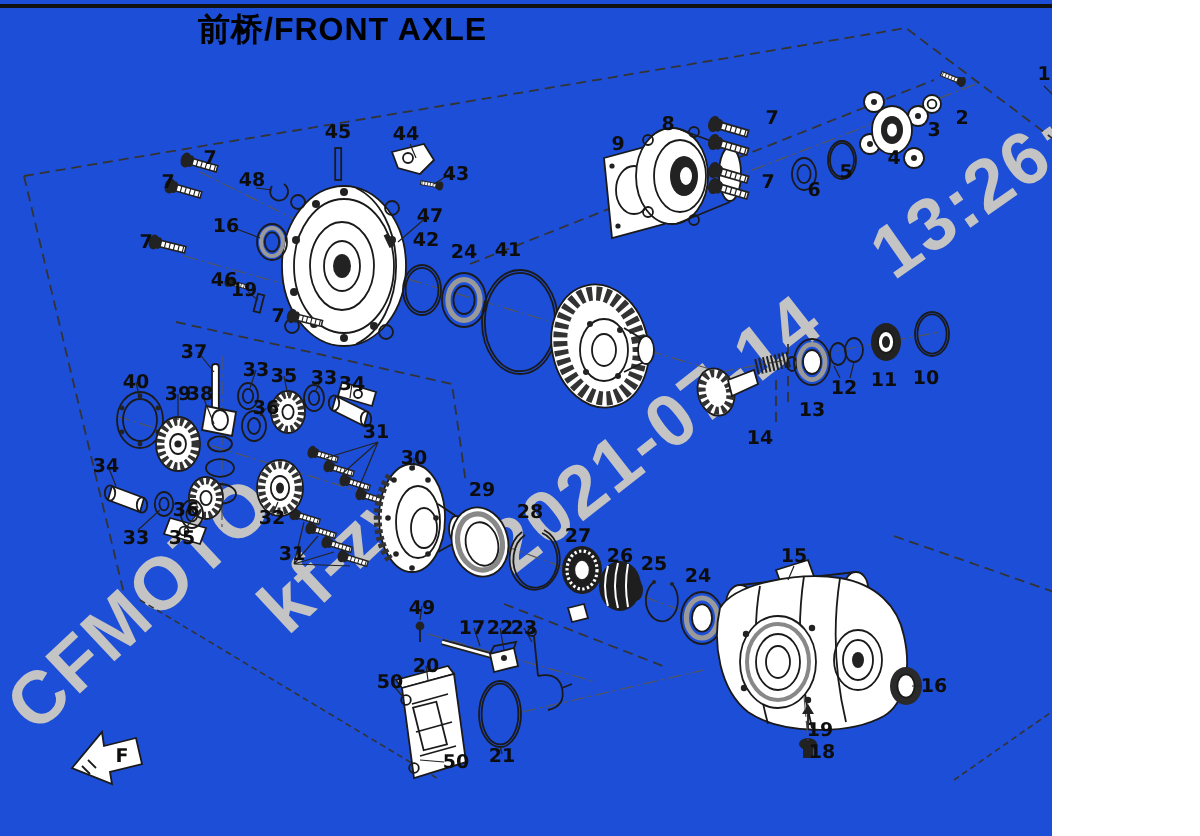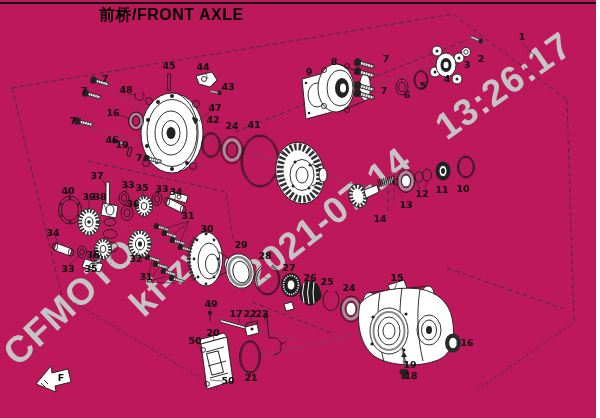--- a/index.html
+++ b/index.html
@@ -1,18 +1,18 @@
 <!DOCTYPE html>
 <html><head>
 <meta charset="utf-8">
 <style>
   *{margin:0;padding:0;box-sizing:border-box}
   html,body{background:#fff}
   body{width:600px;height:418px;font-family:"Liberation Sans",sans-serif;overflow:hidden}
-  .page{position:relative;width:596px;height:418px;background:#be185d;overflow:hidden}
+  .page{position:relative;width:526px;height:418px;background:#1d4ed8;overflow:hidden}
   .toprule{position:absolute;left:0;top:2px;width:600px;height:2px;background:#111}
   .title{position:absolute;left:99px;top:5px;font-size:16px;font-weight:bold;color:#000;letter-spacing:.5px;white-space:nowrap}
   .wm{position:absolute;font-weight:bold;font-size:37px;line-height:42px;white-space:nowrap;
       transform-origin:0 100%;letter-spacing:1px;user-select:none}
   .wm0{left:24px;top:332px;transform:rotate(-43deg)}
   .wm1{left:150px;top:283px;transform:rotate(-43deg)}
   .wm2{left:262px;top:253px;transform:rotate(-38deg)}
   .wm3{left:452px;top:106px;transform:rotate(-35deg)}
   svg#diagram{position:absolute;left:0;top:0}
   #diagram text{font:bold 9.5px "DejaVu Sans",sans-serif;fill:#0d0d0d;text-anchor:middle}

